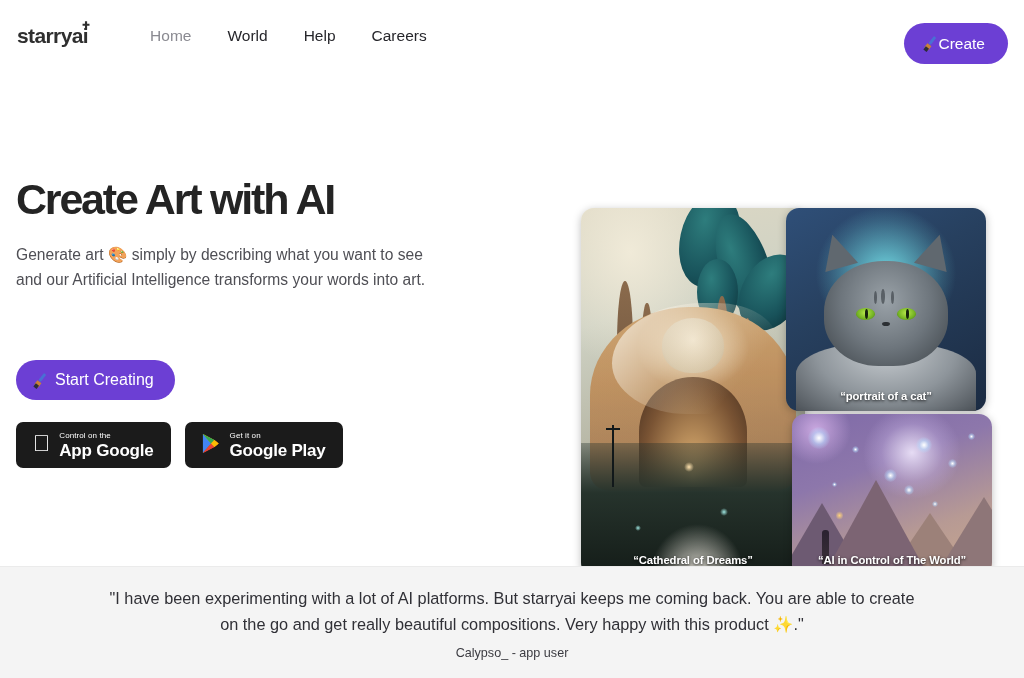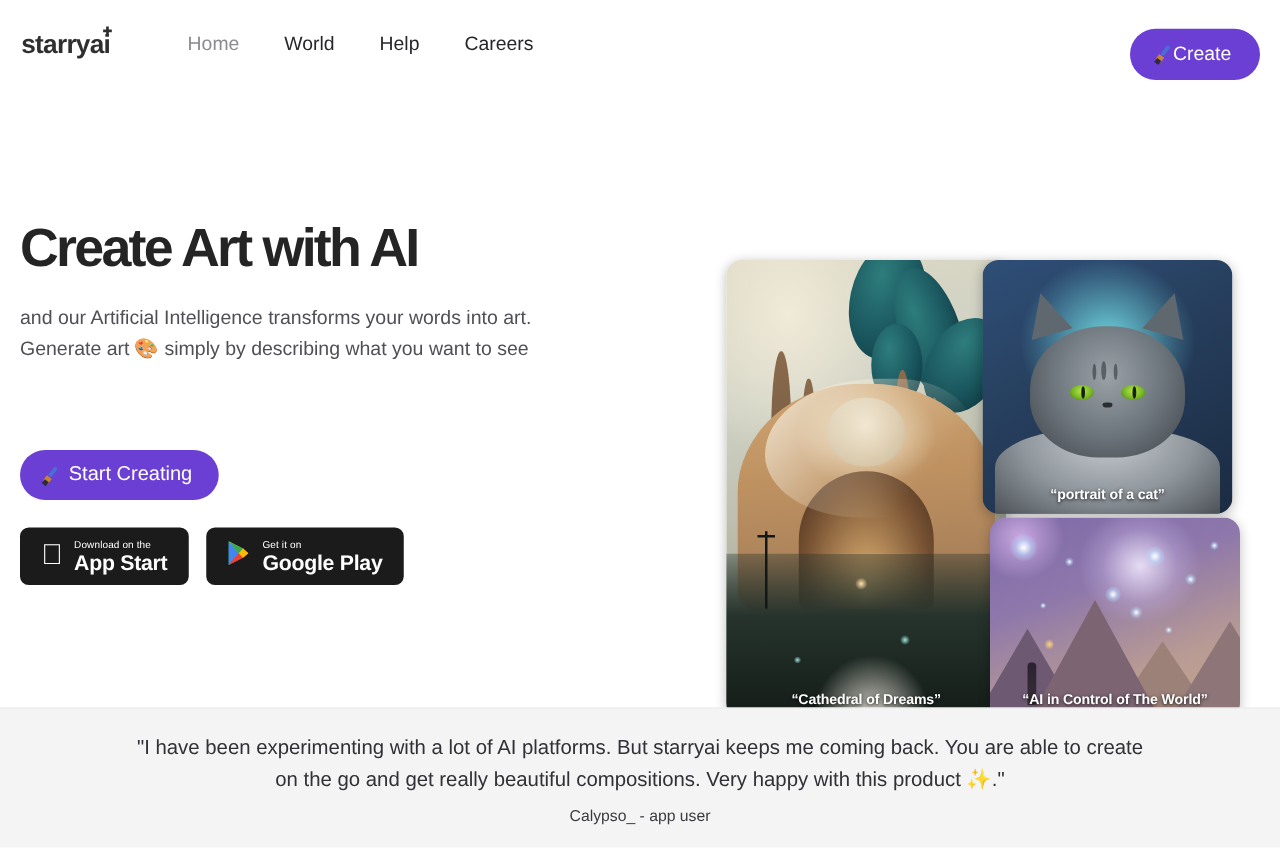--- a/index.html
+++ b/index.html
@@ -430,39 +430,39 @@
     <span>Create</span>
   </button>
 </div>
 
 <div class="hero">
 
   <div class="hero-left">
     <h1 class="headline">Create Art with AI</h1>
 
     <div class="subhead">
+      <div>Generate art 🎨 simply by describing what you want to see</div>
       <div>and our Artificial Intelligence transforms your words into art.</div>
-      <div>Generate art 🎨 simply by describing what you want to see</div>
     </div>
 
     <button class="start-btn">
       <span class="brush">
         <span class="handle"></span>
           <span class="tip"></span>
           <span class="tip2"></span>
       </span>
       <span>Start Creating</span>
     </button>
 
     <div class="store-row">
       <div class="store-badge">
         <span class="apple-glyph"></span>
         <span class="store-text">
-          <span class="store-small">Download on the</span>
-          <span class="store-big">App Start</span>
+          <span class="store-small">Control on the</span>
+          <span class="store-big">App Google</span>
         </span>
       </div>
 
       <div class="store-badge">
         <span>
           <svg class="gp-glyph" viewBox="0 0 20 22">
             <path d="M1 1 L13 11 L1 21 Z" fill="#34a853"></path>
             <path d="M1 1 L13 11 L1 21 Z" fill="url(#gpg)" opacity="0"></path>
             <path d="M1 1 L9.5 11 L1 21 Z" fill="#4285f4"></path>
             <path d="M1 1 L13 7.2 L17.5 11 L13 14.8 Z" fill="#fbbc04"></path>

